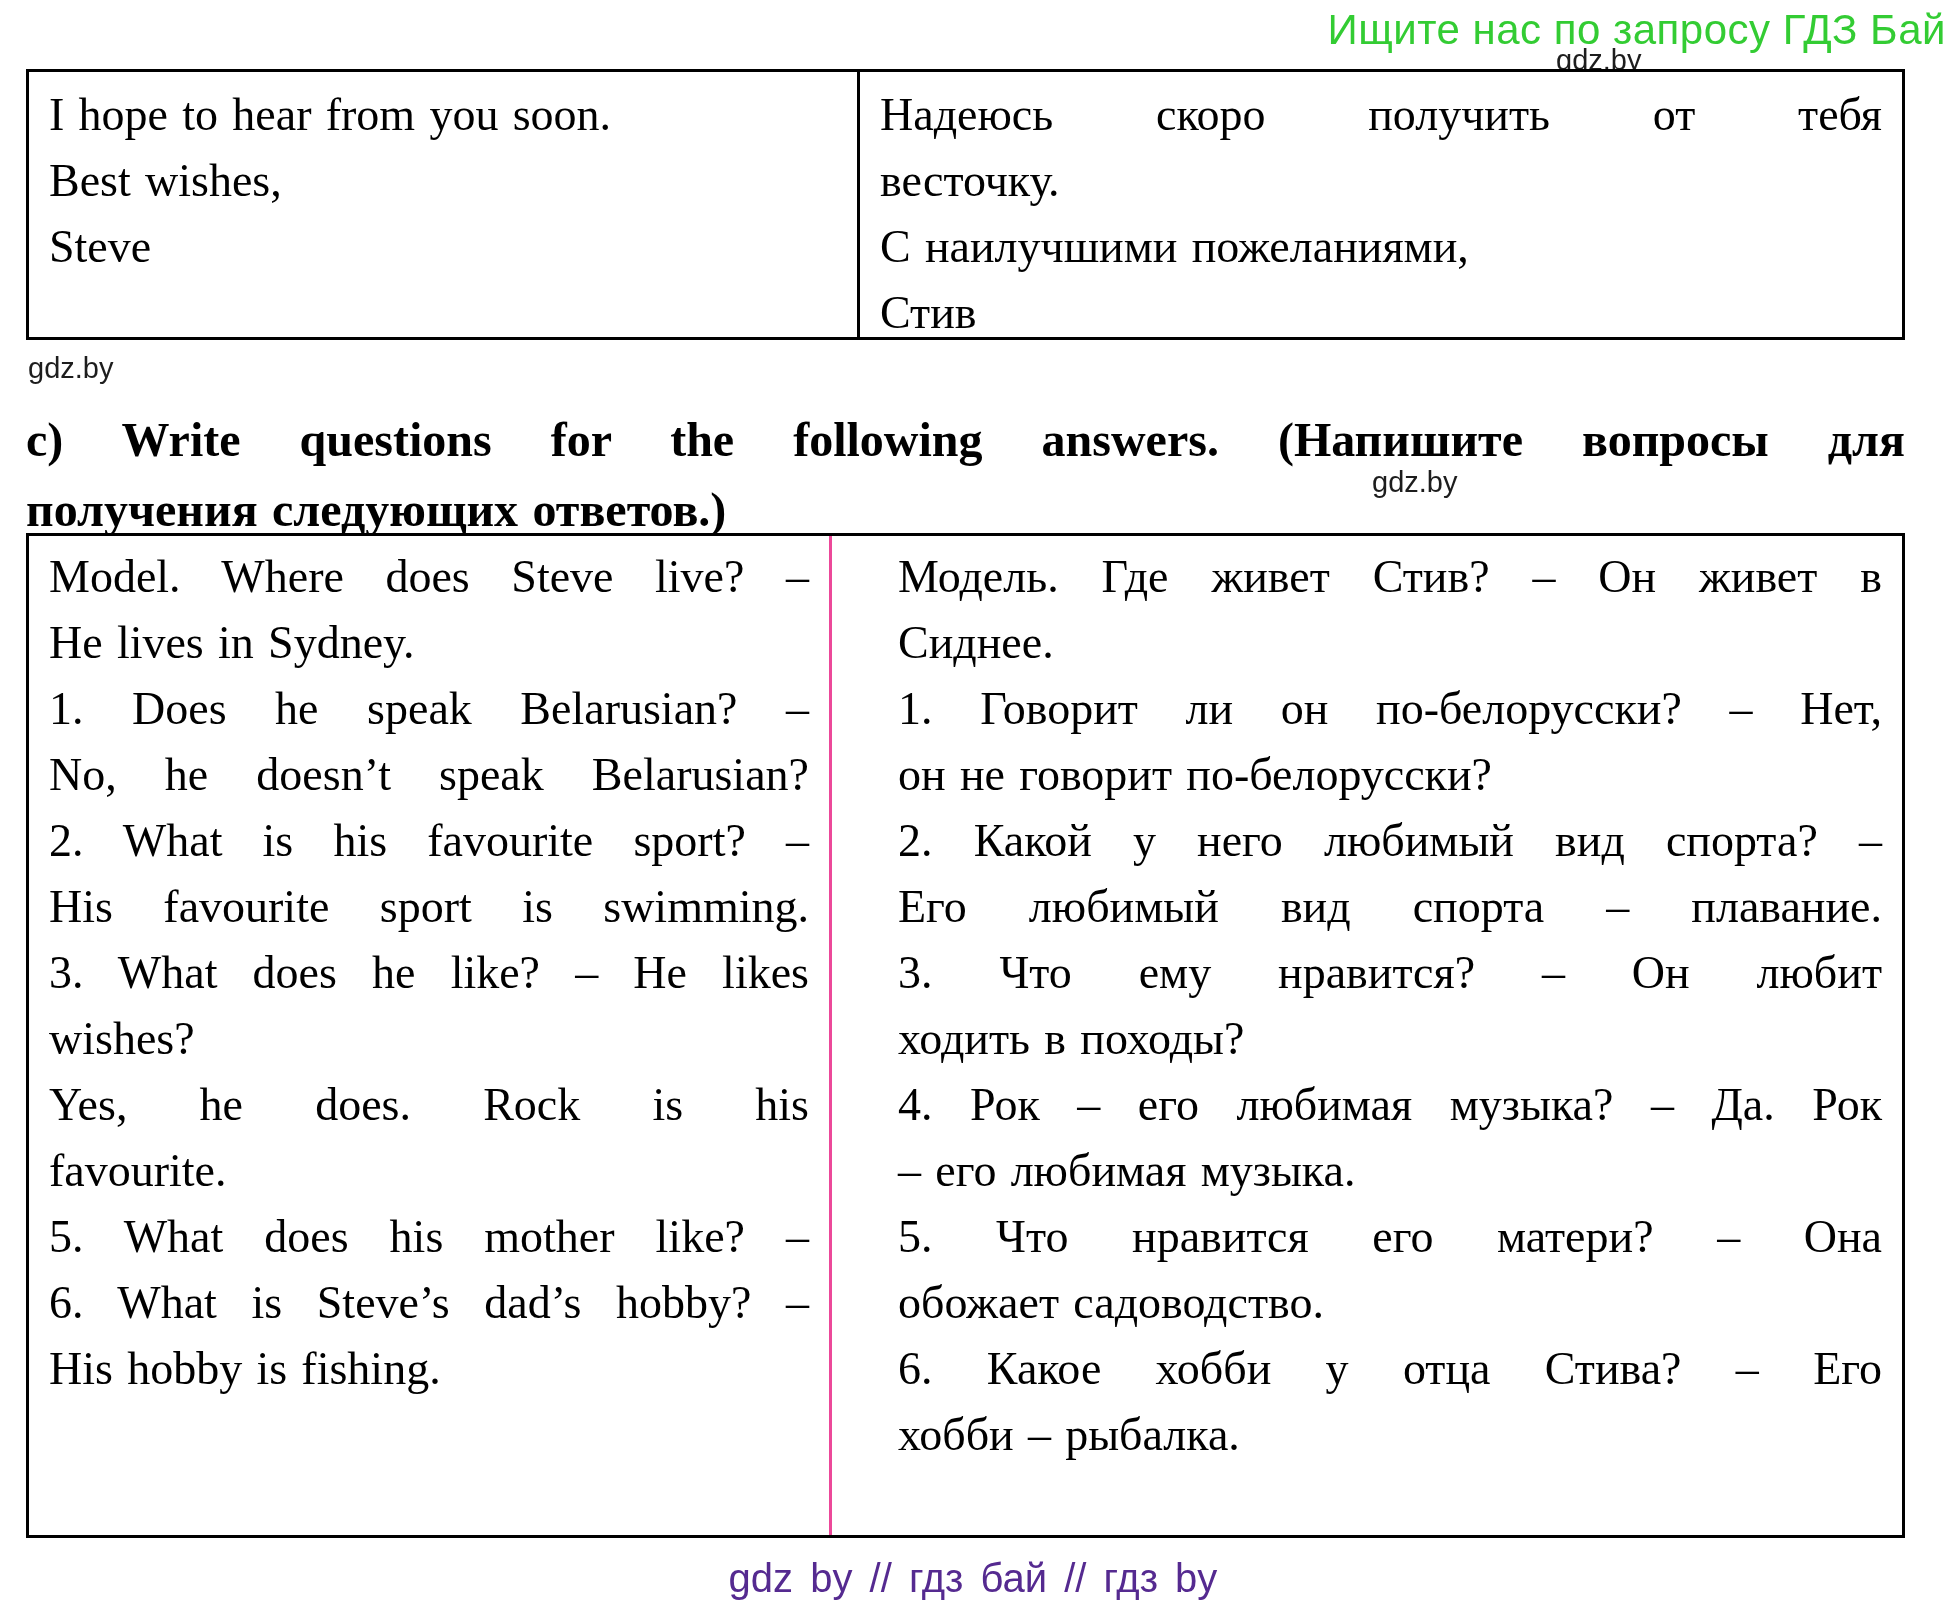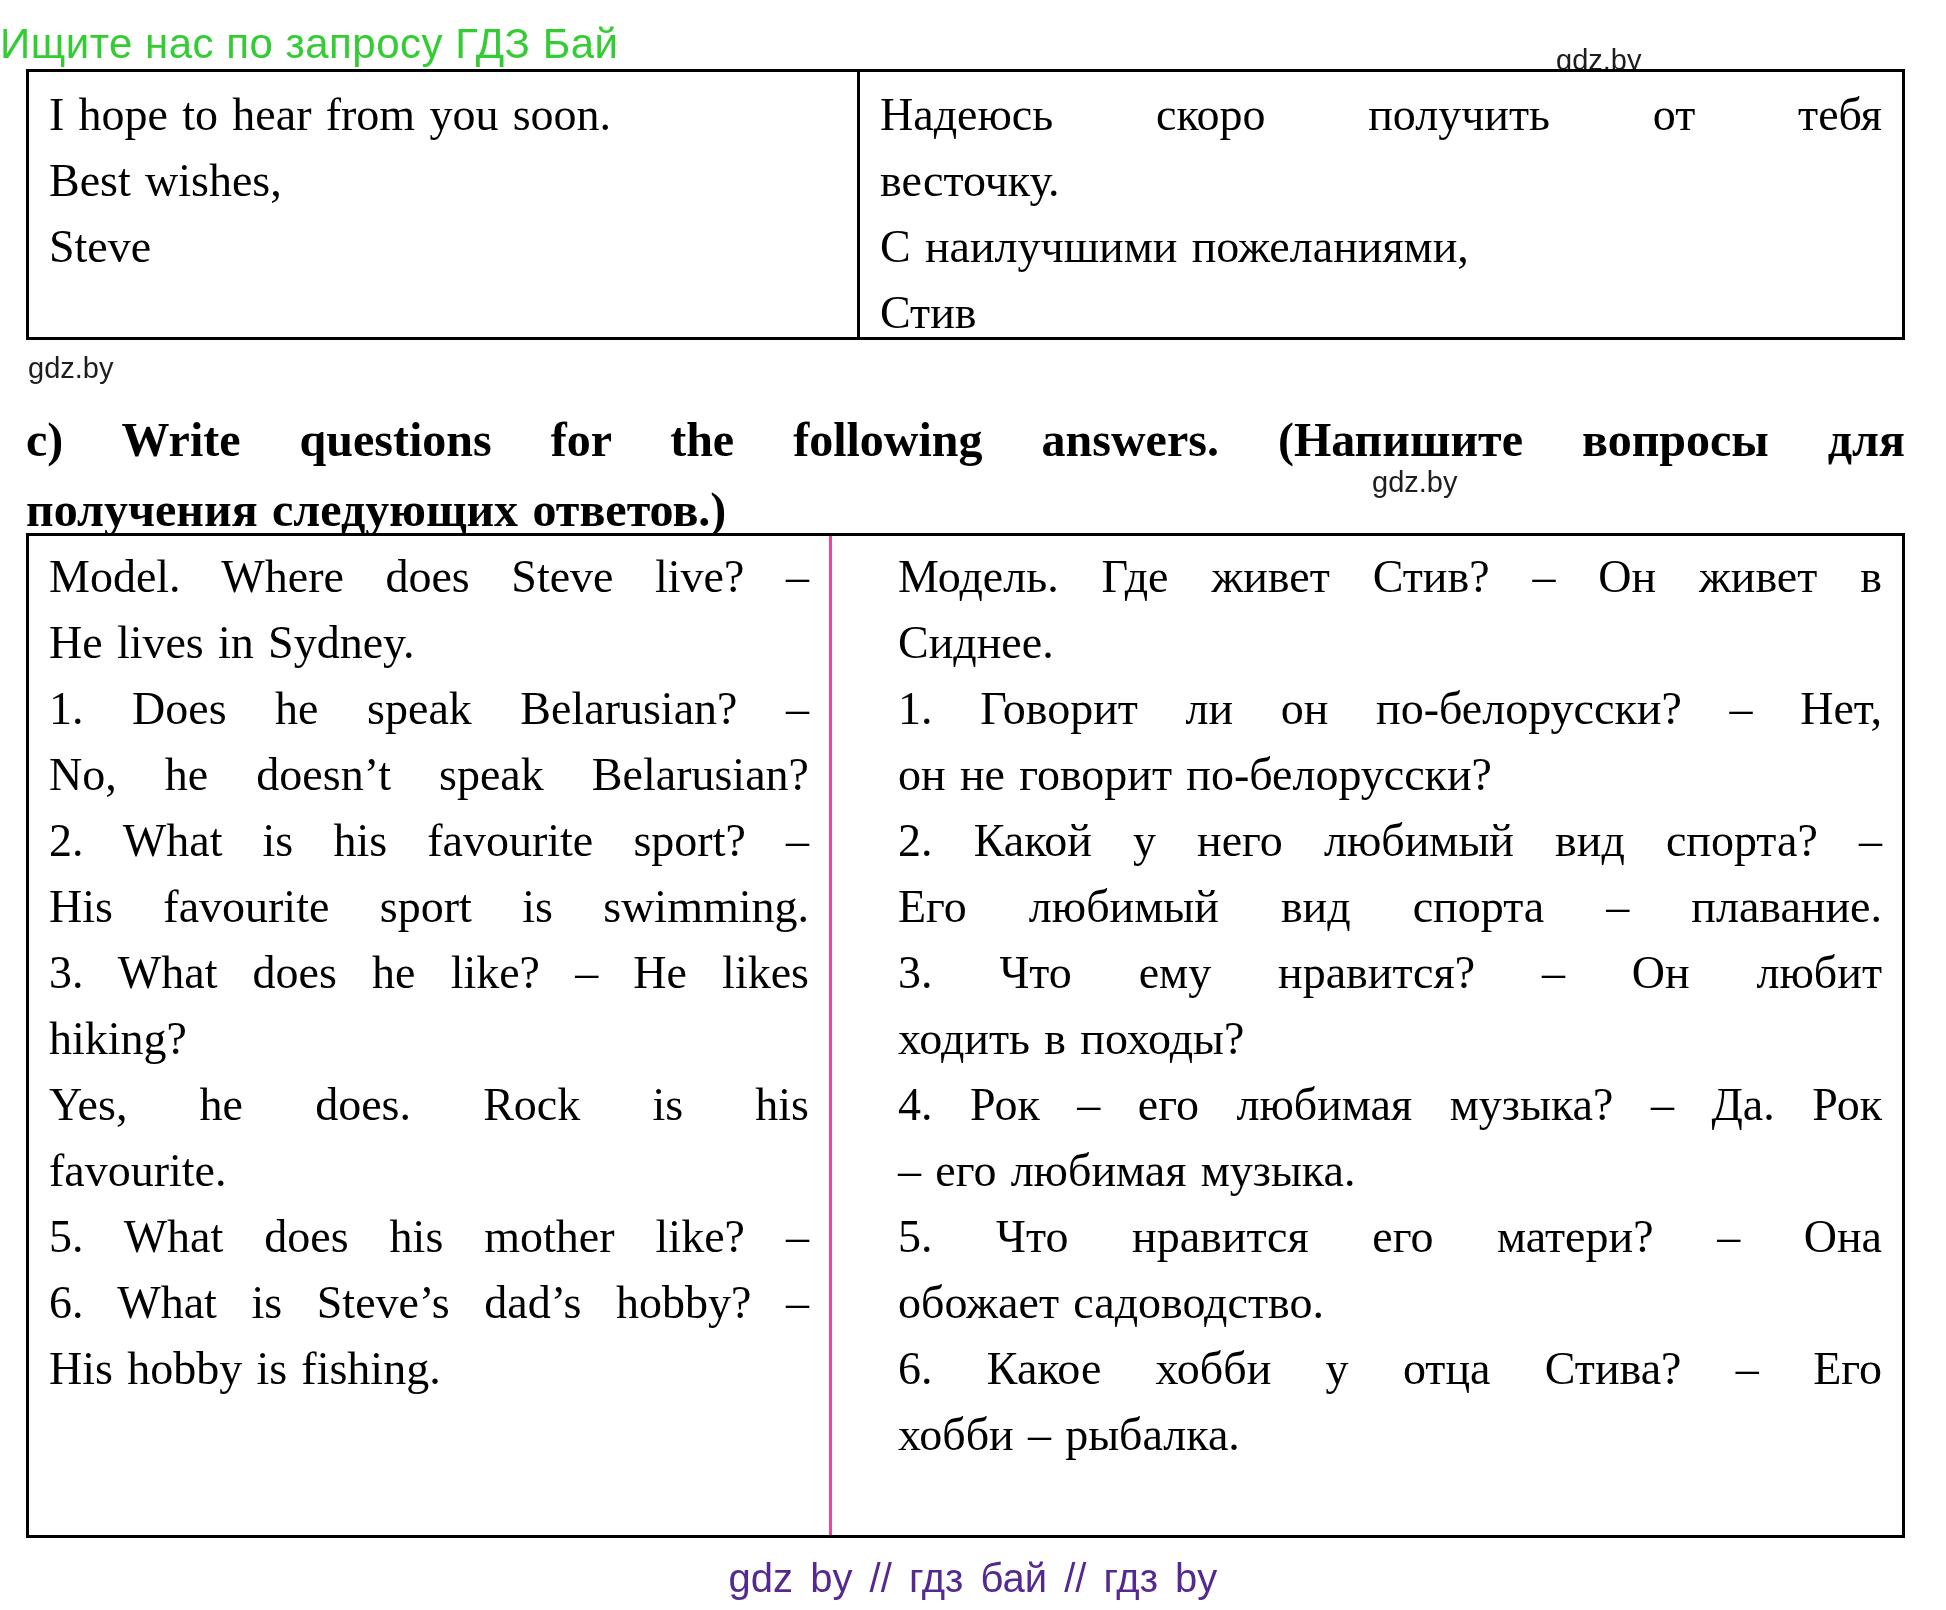--- a/index.html
+++ b/index.html
@@ -2,22 +2,22 @@
 <html><head>
 <meta charset="utf-8">
 <style>
   html, body { margin:0; padding:0; background:#ffffff; }
   .page {
     position:relative; width:1946px; height:1610px; background:#ffffff;
     font-family:"Liberation Serif", serif; color:#000; overflow:hidden;
   }
   
   .banner {
-    position:absolute; top:20px; left:0; width:100%;
-    text-align:left; font-family:"Liberation Sans", sans-serif;
+    position:absolute; top:6px; left:0; width:100%;
+    text-align:right; font-family:"Liberation Sans", sans-serif;
     font-size:42px; color:#33cc33; letter-spacing:0.5px;
   }
   
   .wm {
     position:absolute; font-family:"Liberation Sans", sans-serif;
     font-size:29px; color:#1d1d1d; white-space:nowrap;
   }
   .wm-top-right   { left:1556px; top:44px;  }
   .wm-below-tbl1  { left:28px;   top:352px; }
   .wm-heading     { left:1372px; top:466px; }
@@ -102,21 +102,21 @@
 
   <div class="tbl tbl2">
     <div class="cell cell-left2">
         <div class="line j">Model. Where does Steve live? –</div>
         <div class="line">He lives in Sydney.</div>
         <div class="line j">1. Does he speak Belarusian? –</div>
         <div class="line j">No, he doesn’t speak Belarusian?</div>
         <div class="line j">2. What is his favourite sport? –</div>
         <div class="line j">His favourite sport is swimming.</div>
         <div class="line j">3. What does he like? – He likes</div>
-        <div class="line">hiking?</div>
+        <div class="line">wishes?</div>
         <div class="line j">Yes, he does. Rock is his</div>
         <div class="line">favourite.</div>
         <div class="line j">5. What does his mother like? –</div>
         <div class="line j">6. What is Steve’s dad’s hobby? –</div>
         <div class="line">His hobby is fishing.</div>
       </div>
     <div class="cell cell-right2">
         <div class="line j">Модель. Где живет Стив? – Он живет в</div>
         <div class="line">Сиднее.</div>
         <div class="line j">1. Говорит ли он по-белорусски? – Нет,</div>

